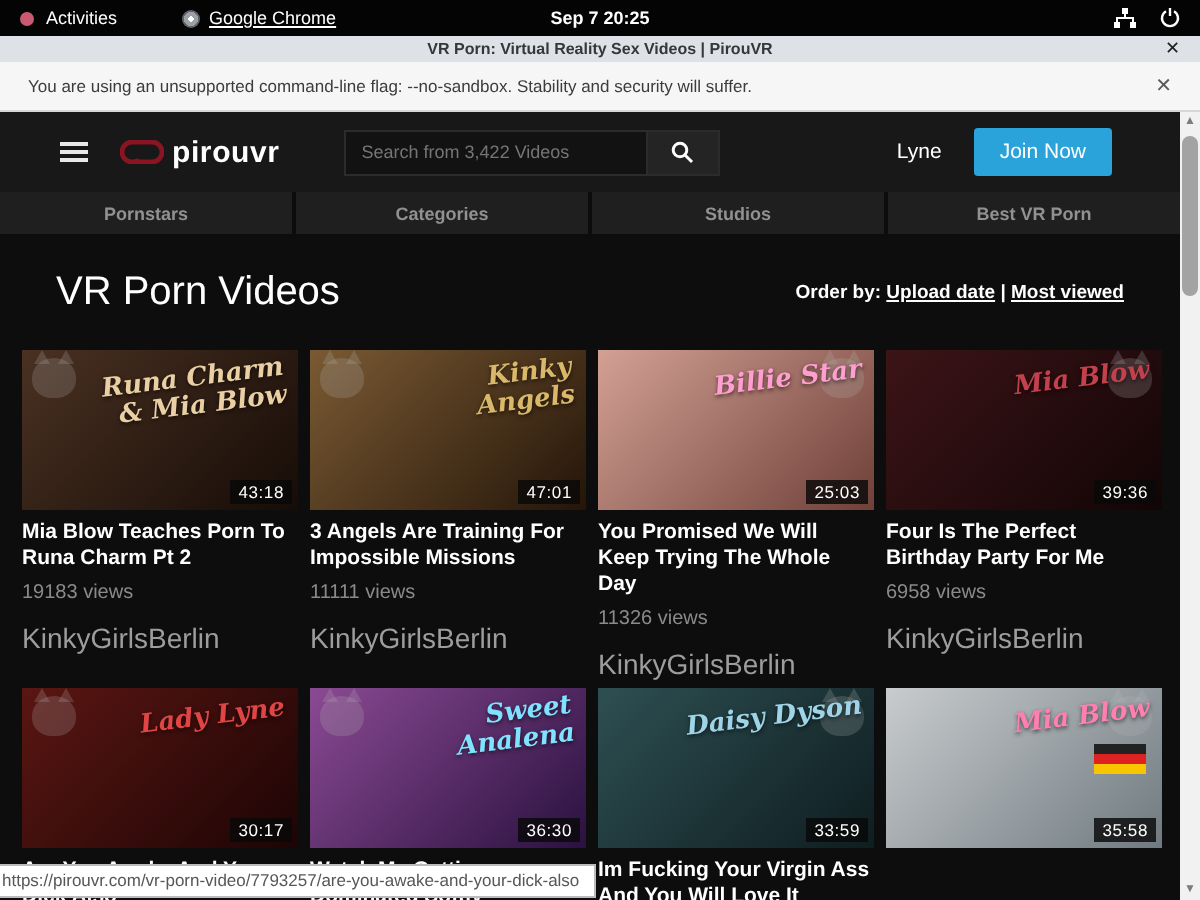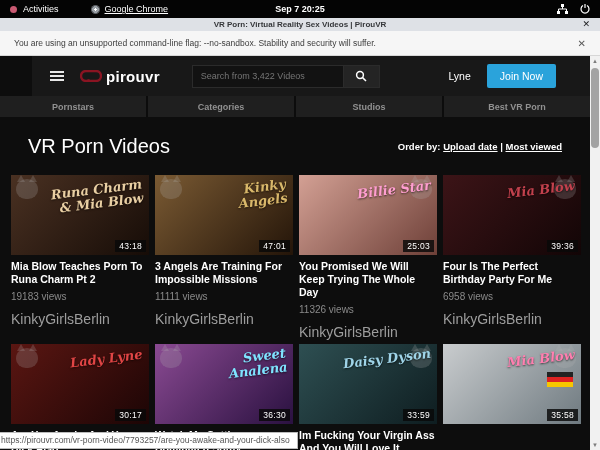--- a/index.html
+++ b/index.html
@@ -22,21 +22,21 @@
 
   
   .warnbar { height:25px; background:#f6f6f6; border-bottom:1px solid #d7d7d7; display:flex; align-items:center; padding:0 14px; font-size:8.5px; color:#3c3c3c; }
   .warnbar .warn-close { margin-left:auto; color:#5a5a5a; font-size:10px; }
 
   
   .viewport { position:absolute; top:56px; left:0; right:0; bottom:0; background:#0d0d0d; overflow:hidden; }
   .site { position:absolute; top:0; left:0; width:590px; }
 
   
-  .site-header { height:40px; background:#181818; display:flex; align-items:center; padding-left:18px;margin-left:32px; }
+  .site-header { height:40px; background:#181818; display:flex; align-items:center; padding-left:30px; }
   .menu-icon { width:14px; display:flex; flex-direction:column; gap:2px; margin-right:16px; }
   .menu-icon i { display:block; height:2px; background:#e8e8e8; }
   .logo { display:flex; align-items:center; gap:4px; }
   .logo-text { color:#fff; font-weight:bold; font-size:15px; letter-spacing:.3px; }
   .search-wrap { display:flex; margin-left:32px; }
   .search-input { width:152px; height:23px; background:#121212; border:1px solid #2b2b2b; color:#8a8a8a; font-size:9px; padding:0 8px; outline:none; font-family:"Liberation Sans",sans-serif; }
   .search-btn { width:36px; height:23px; background:#242424; border:1px solid #2b2b2b; border-left:none; display:flex; align-items:center; justify-content:center; }
   .login-link { margin-left:auto; color:#fff; font-size:10.5px; }
   .join-btn { margin:0 34px 0 16px; background:#2aa3db; color:#fff; font-size:10.5px; border:none; border-radius:2px; padding:6px 13px; font-family:"Liberation Sans",sans-serif; }
 

